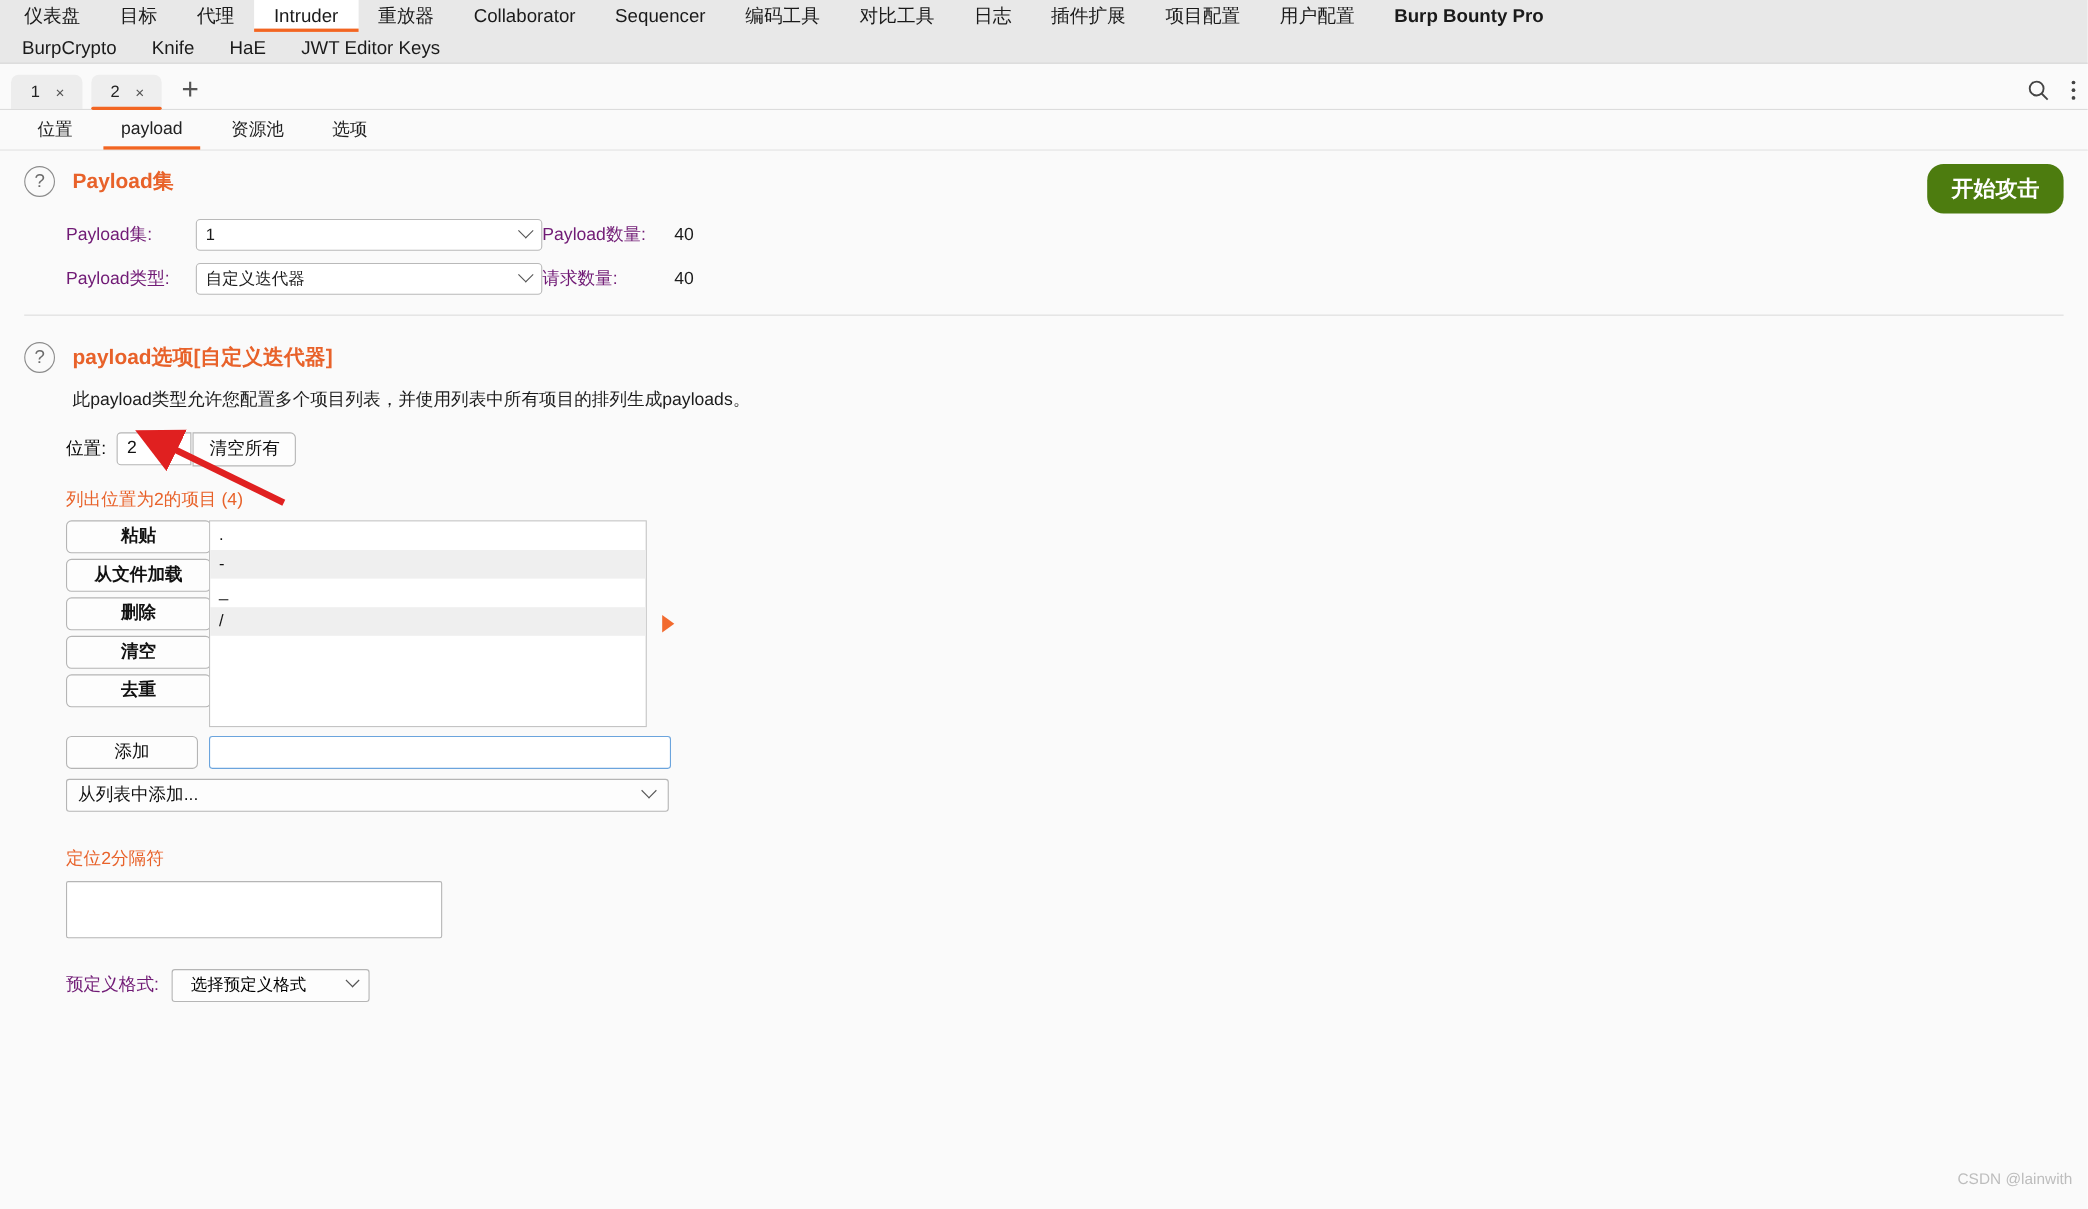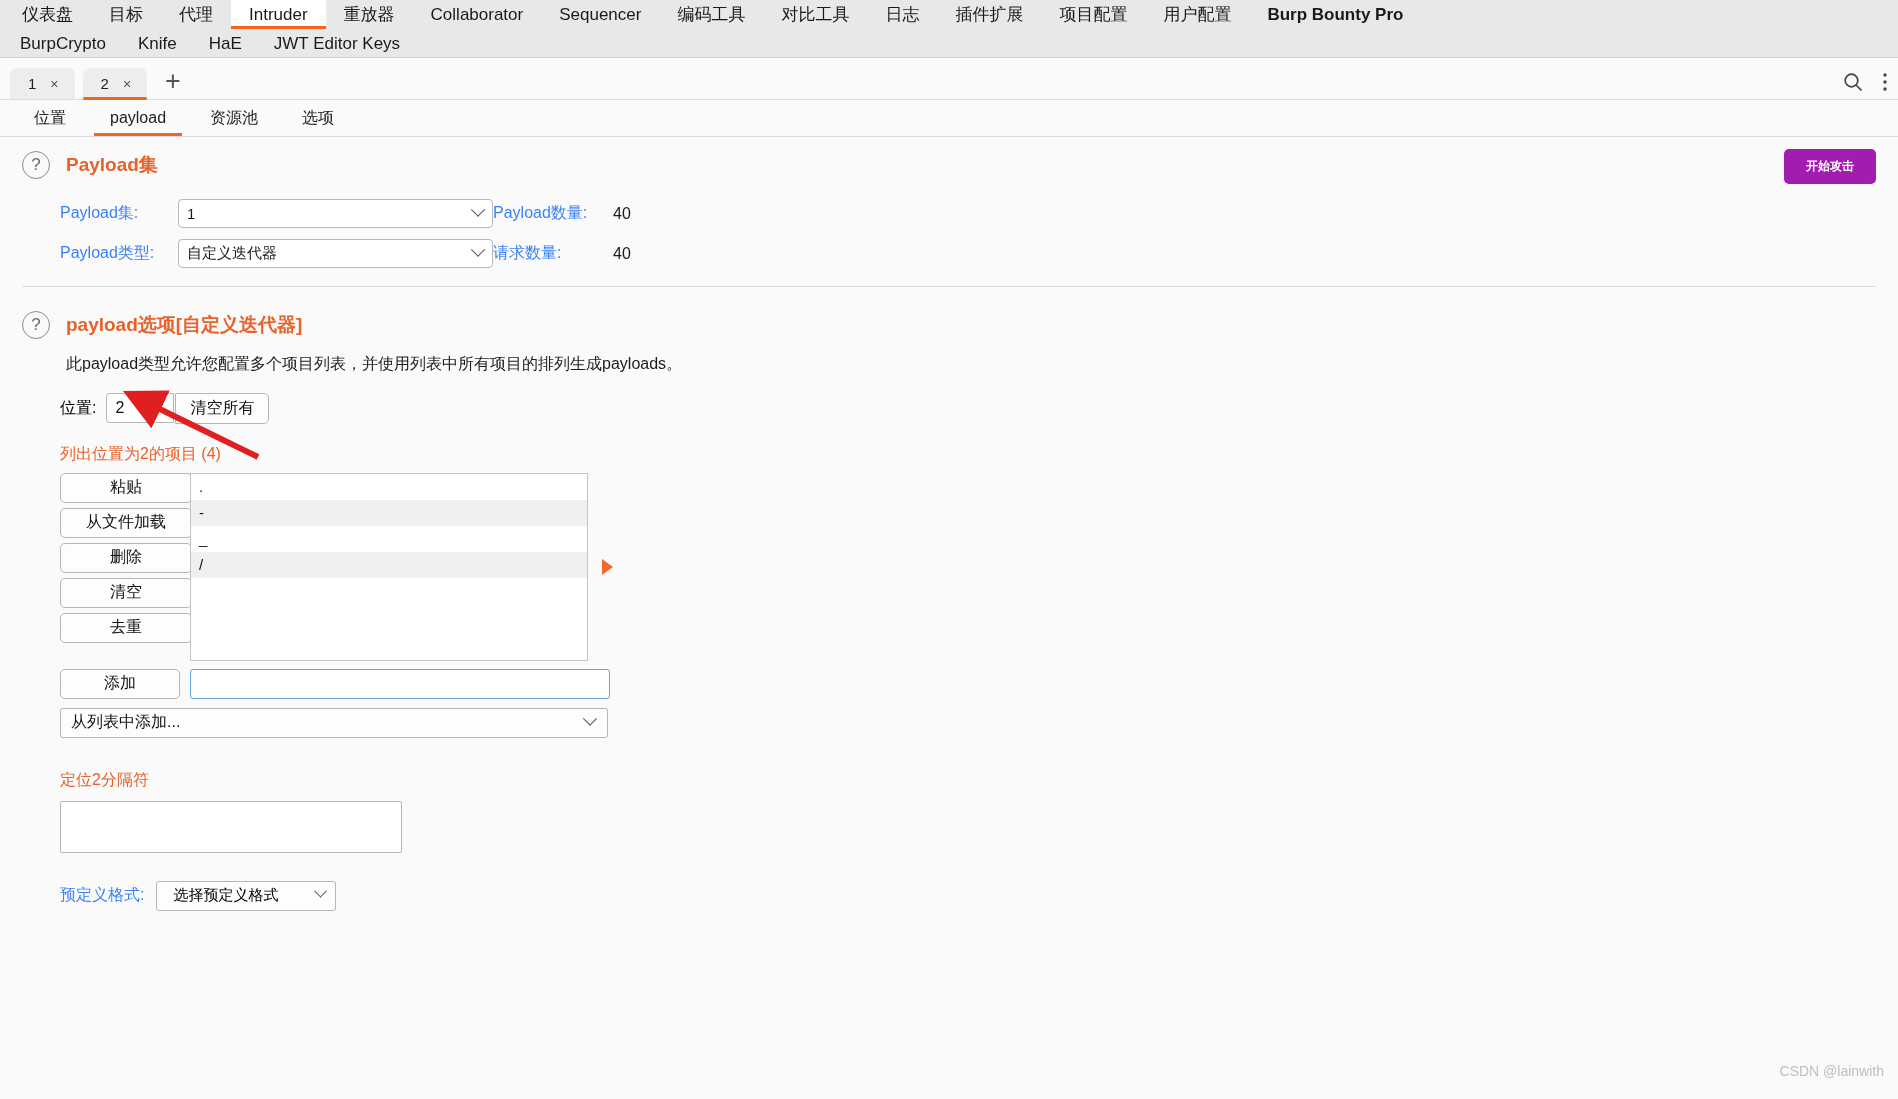--- a/index.html
+++ b/index.html
@@ -147,38 +147,38 @@
     font-size: 16px;
     color: #1c1c1c;
     line-height: 1.35;
   }
   .divider { height: 1px; background: #dcdcdc; margin: 18px 0 0 0; }
 
   .start-attack {
     position: absolute;
     right: 22px;
     top: 12px;
-    background: #a21caf;
+    background: #4d7c0f;
     color: #fff;
-    font-size: 12px;
+    font-size: 20px;
     font-weight: bold;
     border: none;
-    border-radius: 5px;
+    border-radius: 15px;
     padding: 9px 22px;
     cursor: pointer;
   }
 
   .form-grid {
     margin: 20px 0 0 38px;
     display: grid;
     grid-template-columns: 118px 315px 120px auto;
     row-gap: 11px;
     align-items: center;
   }
-  .flabel { font-size: 16px; color: #3b82f6; }
+  .flabel { font-size: 16px; color: #701a75; }
   .fvalue { font-size: 16px; color: #1c1c1c; }
   .sel {
     height: 29px;
     background: #fff;
     border: 1px solid #b9b9b9;
     border-radius: 4px;
     display: flex;
     align-items: center;
     padding: 0 8px;
     font-size: 15px;
@@ -233,21 +233,21 @@
   }
 
   .list-area {
     margin-left: 38px;
     display: flex;
     align-items: flex-start;
     gap: 10px;
     position: relative;
   }
   .list-buttons { display: flex; flex-direction: column; gap: 5px; width: 120px; }
-  .list-buttons .btn { width: 132px; height: 30px; }
+  .list-buttons .btn { width: 132px; height: 30px; font-weight: bold; }
   .listbox {
     width: 398px;
     height: 188px;
     background: #fff;
     border: 1px solid #c4c4c4;
     overflow: hidden;
     cursor: text;
   }
   .list-item {
     height: 26px;

